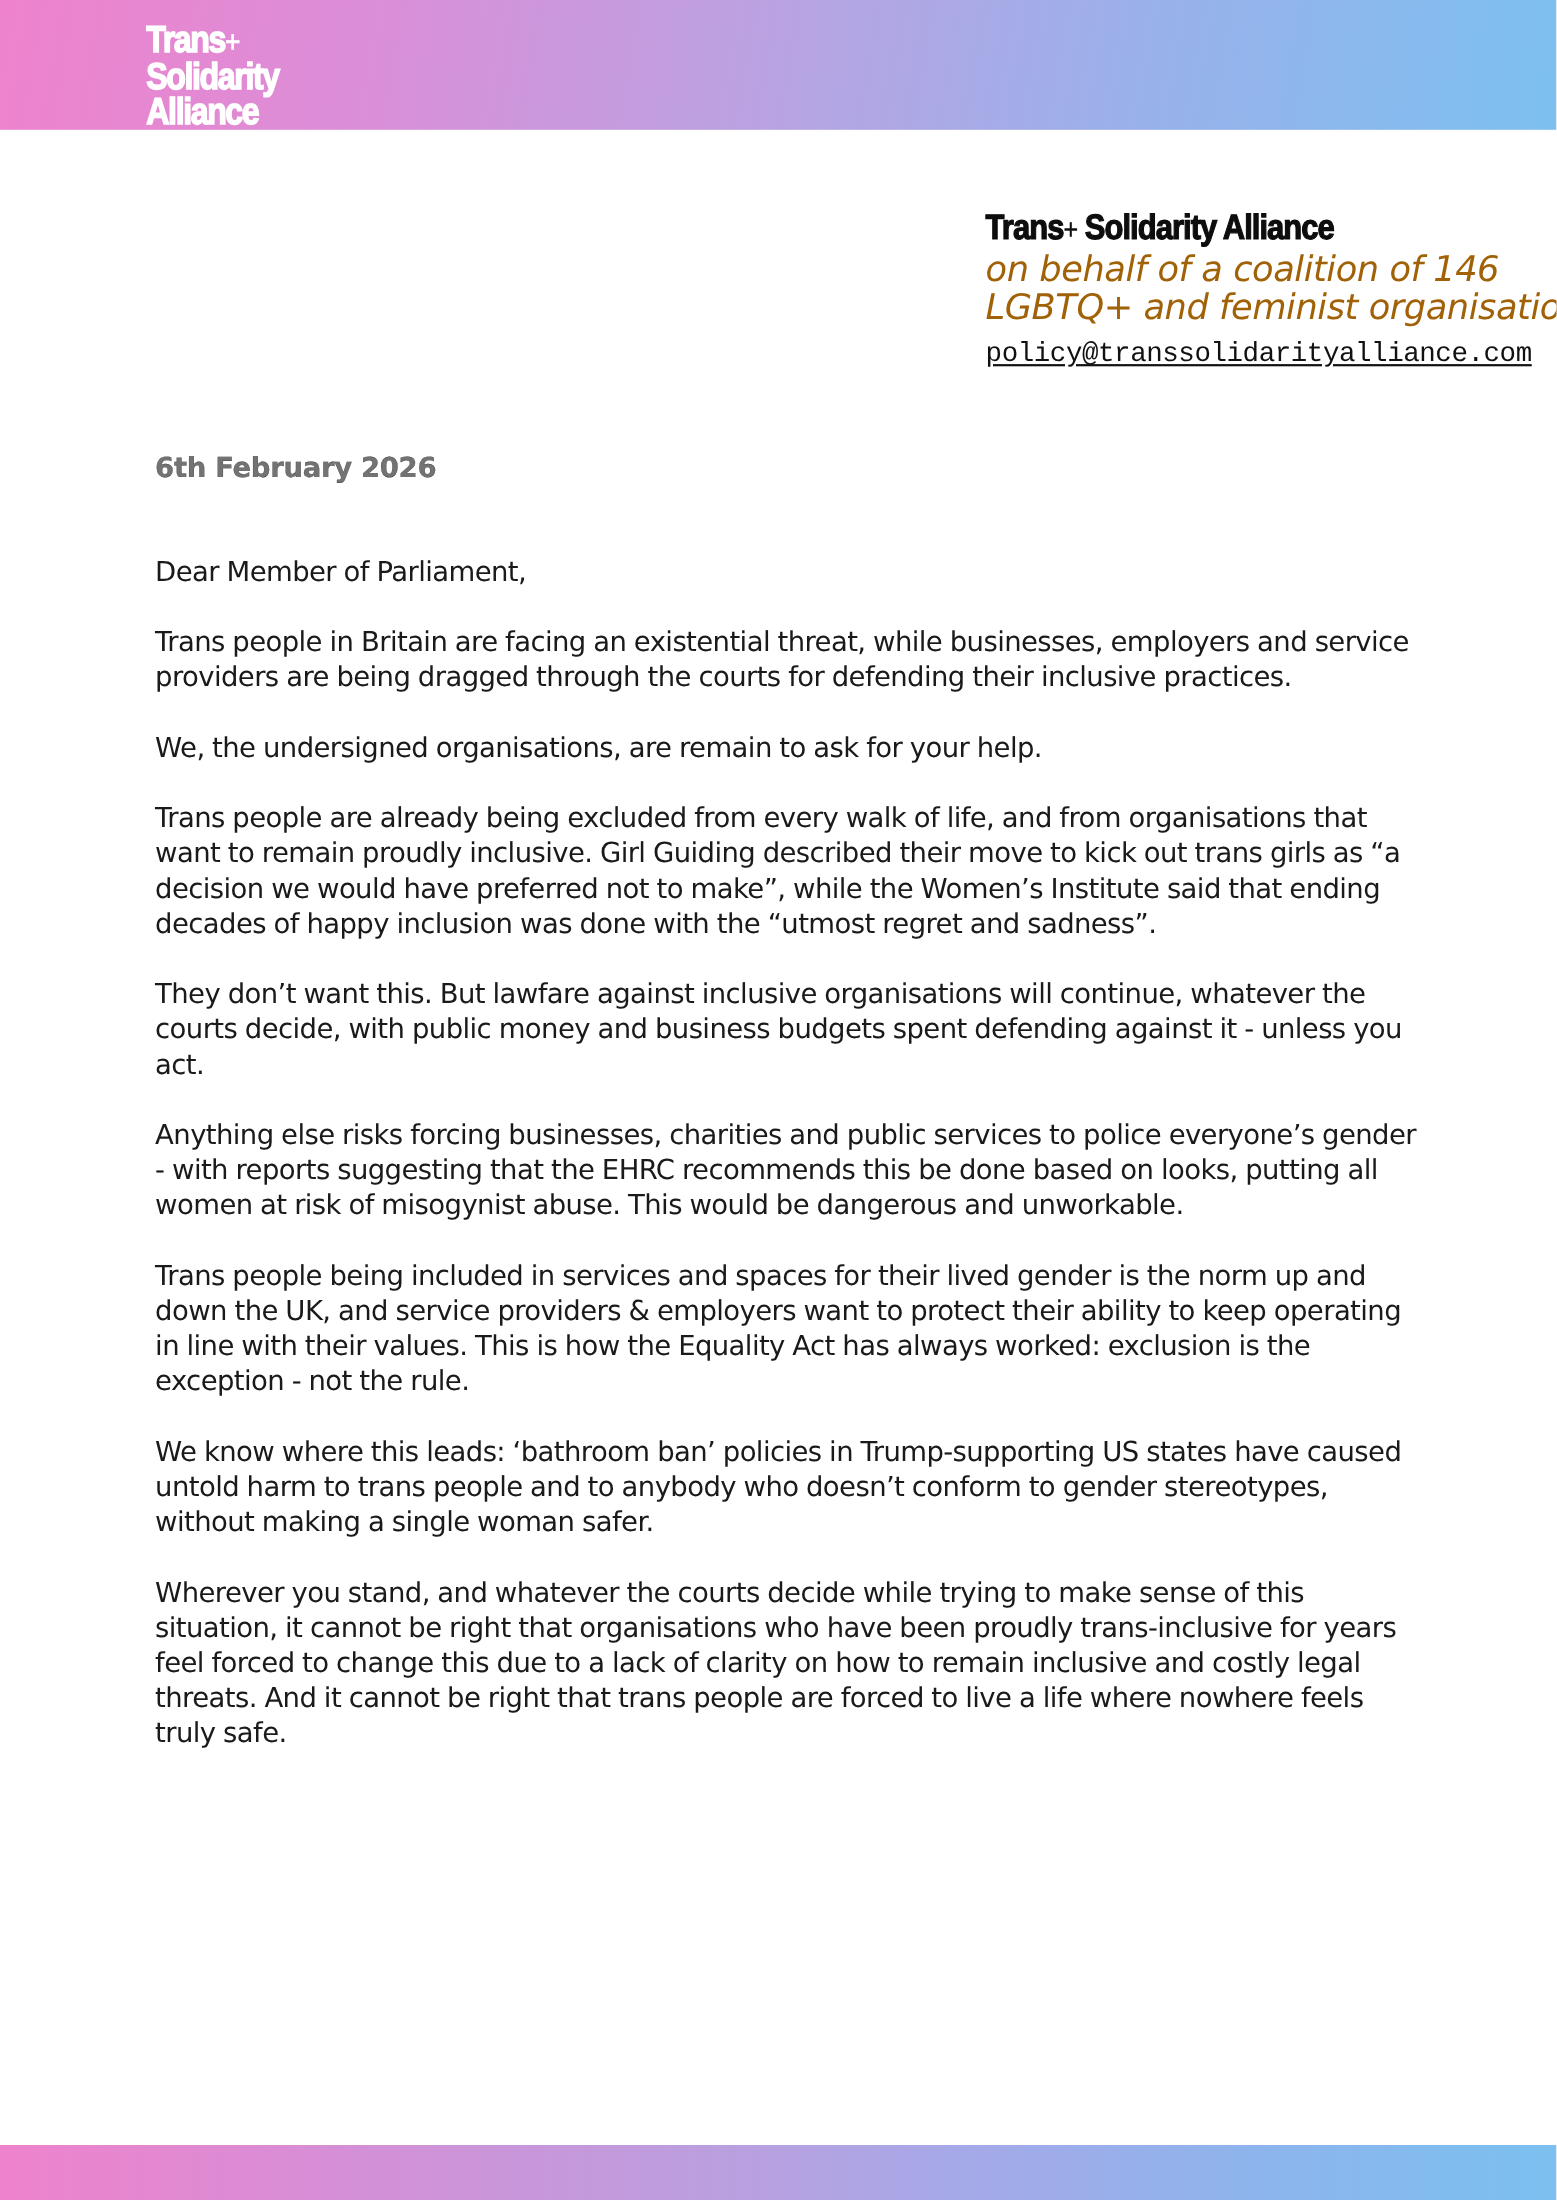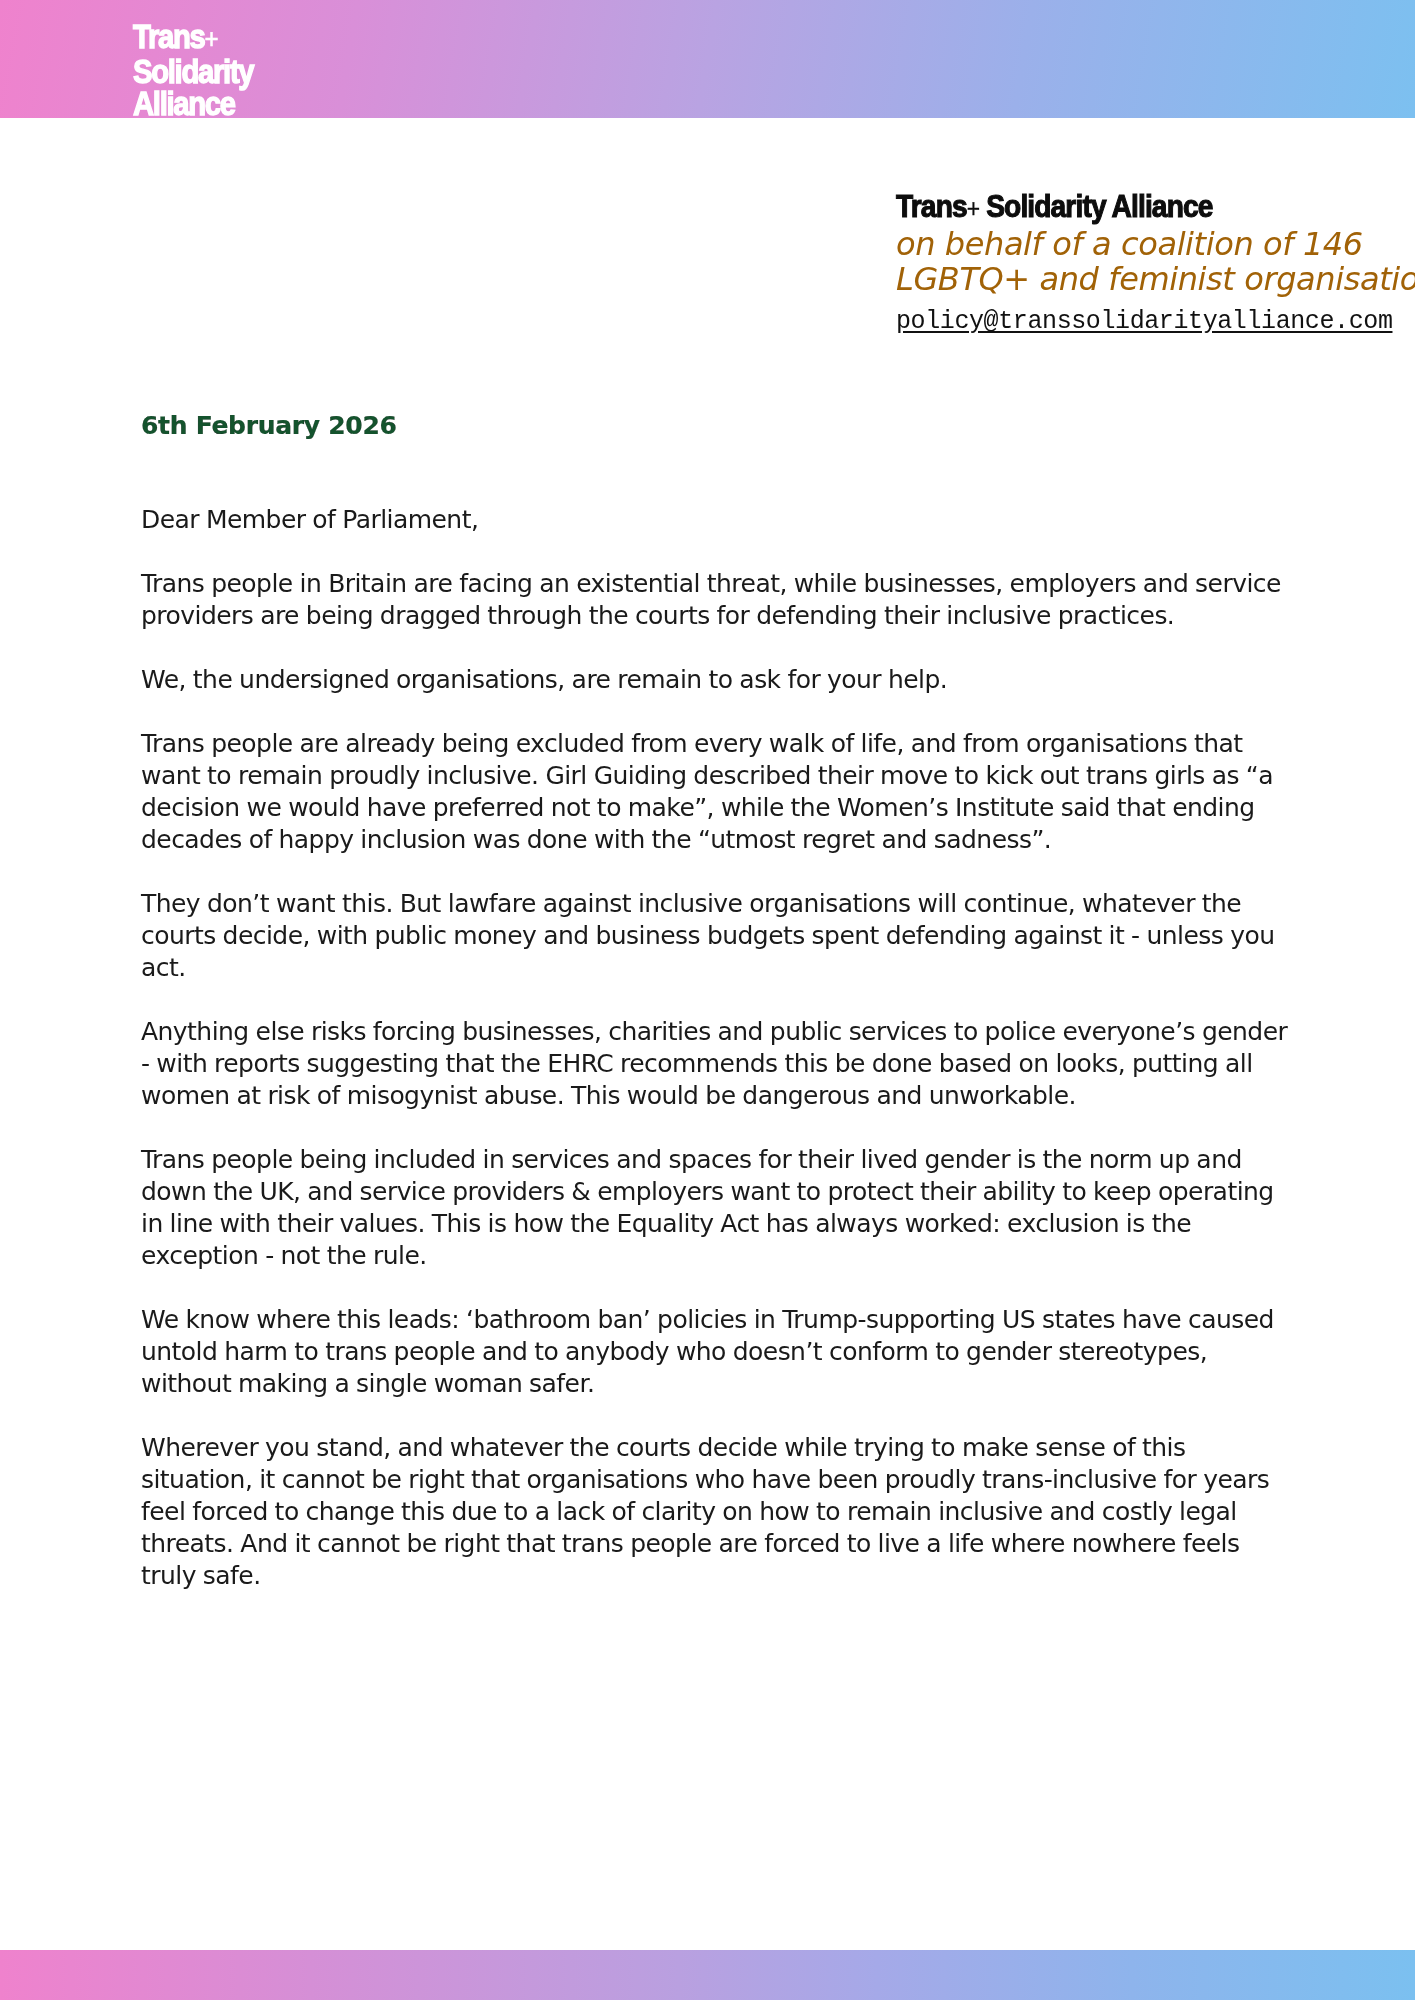--- a/index.html
+++ b/index.html
@@ -83,21 +83,21 @@
     .letter {
       position: absolute;
       left: 141px;
       top: 410px;
       width: 1150px;
     }
     .date {
       font-family: "DejaVu Sans", sans-serif;
       font-size: 25px;
       line-height: 32px;
-      color: #14532d;
+      color: #737373;
       font-weight: 600;
       letter-spacing: -0.3px;
       margin: 0 0 62px 0;
       -webkit-text-stroke: 0.2px #111;
     }
     .salutation, .para {
       font-family: "DejaVu Sans", sans-serif;
       font-size: 25px;
       line-height: 32px;
       color: #1a1a1a;

